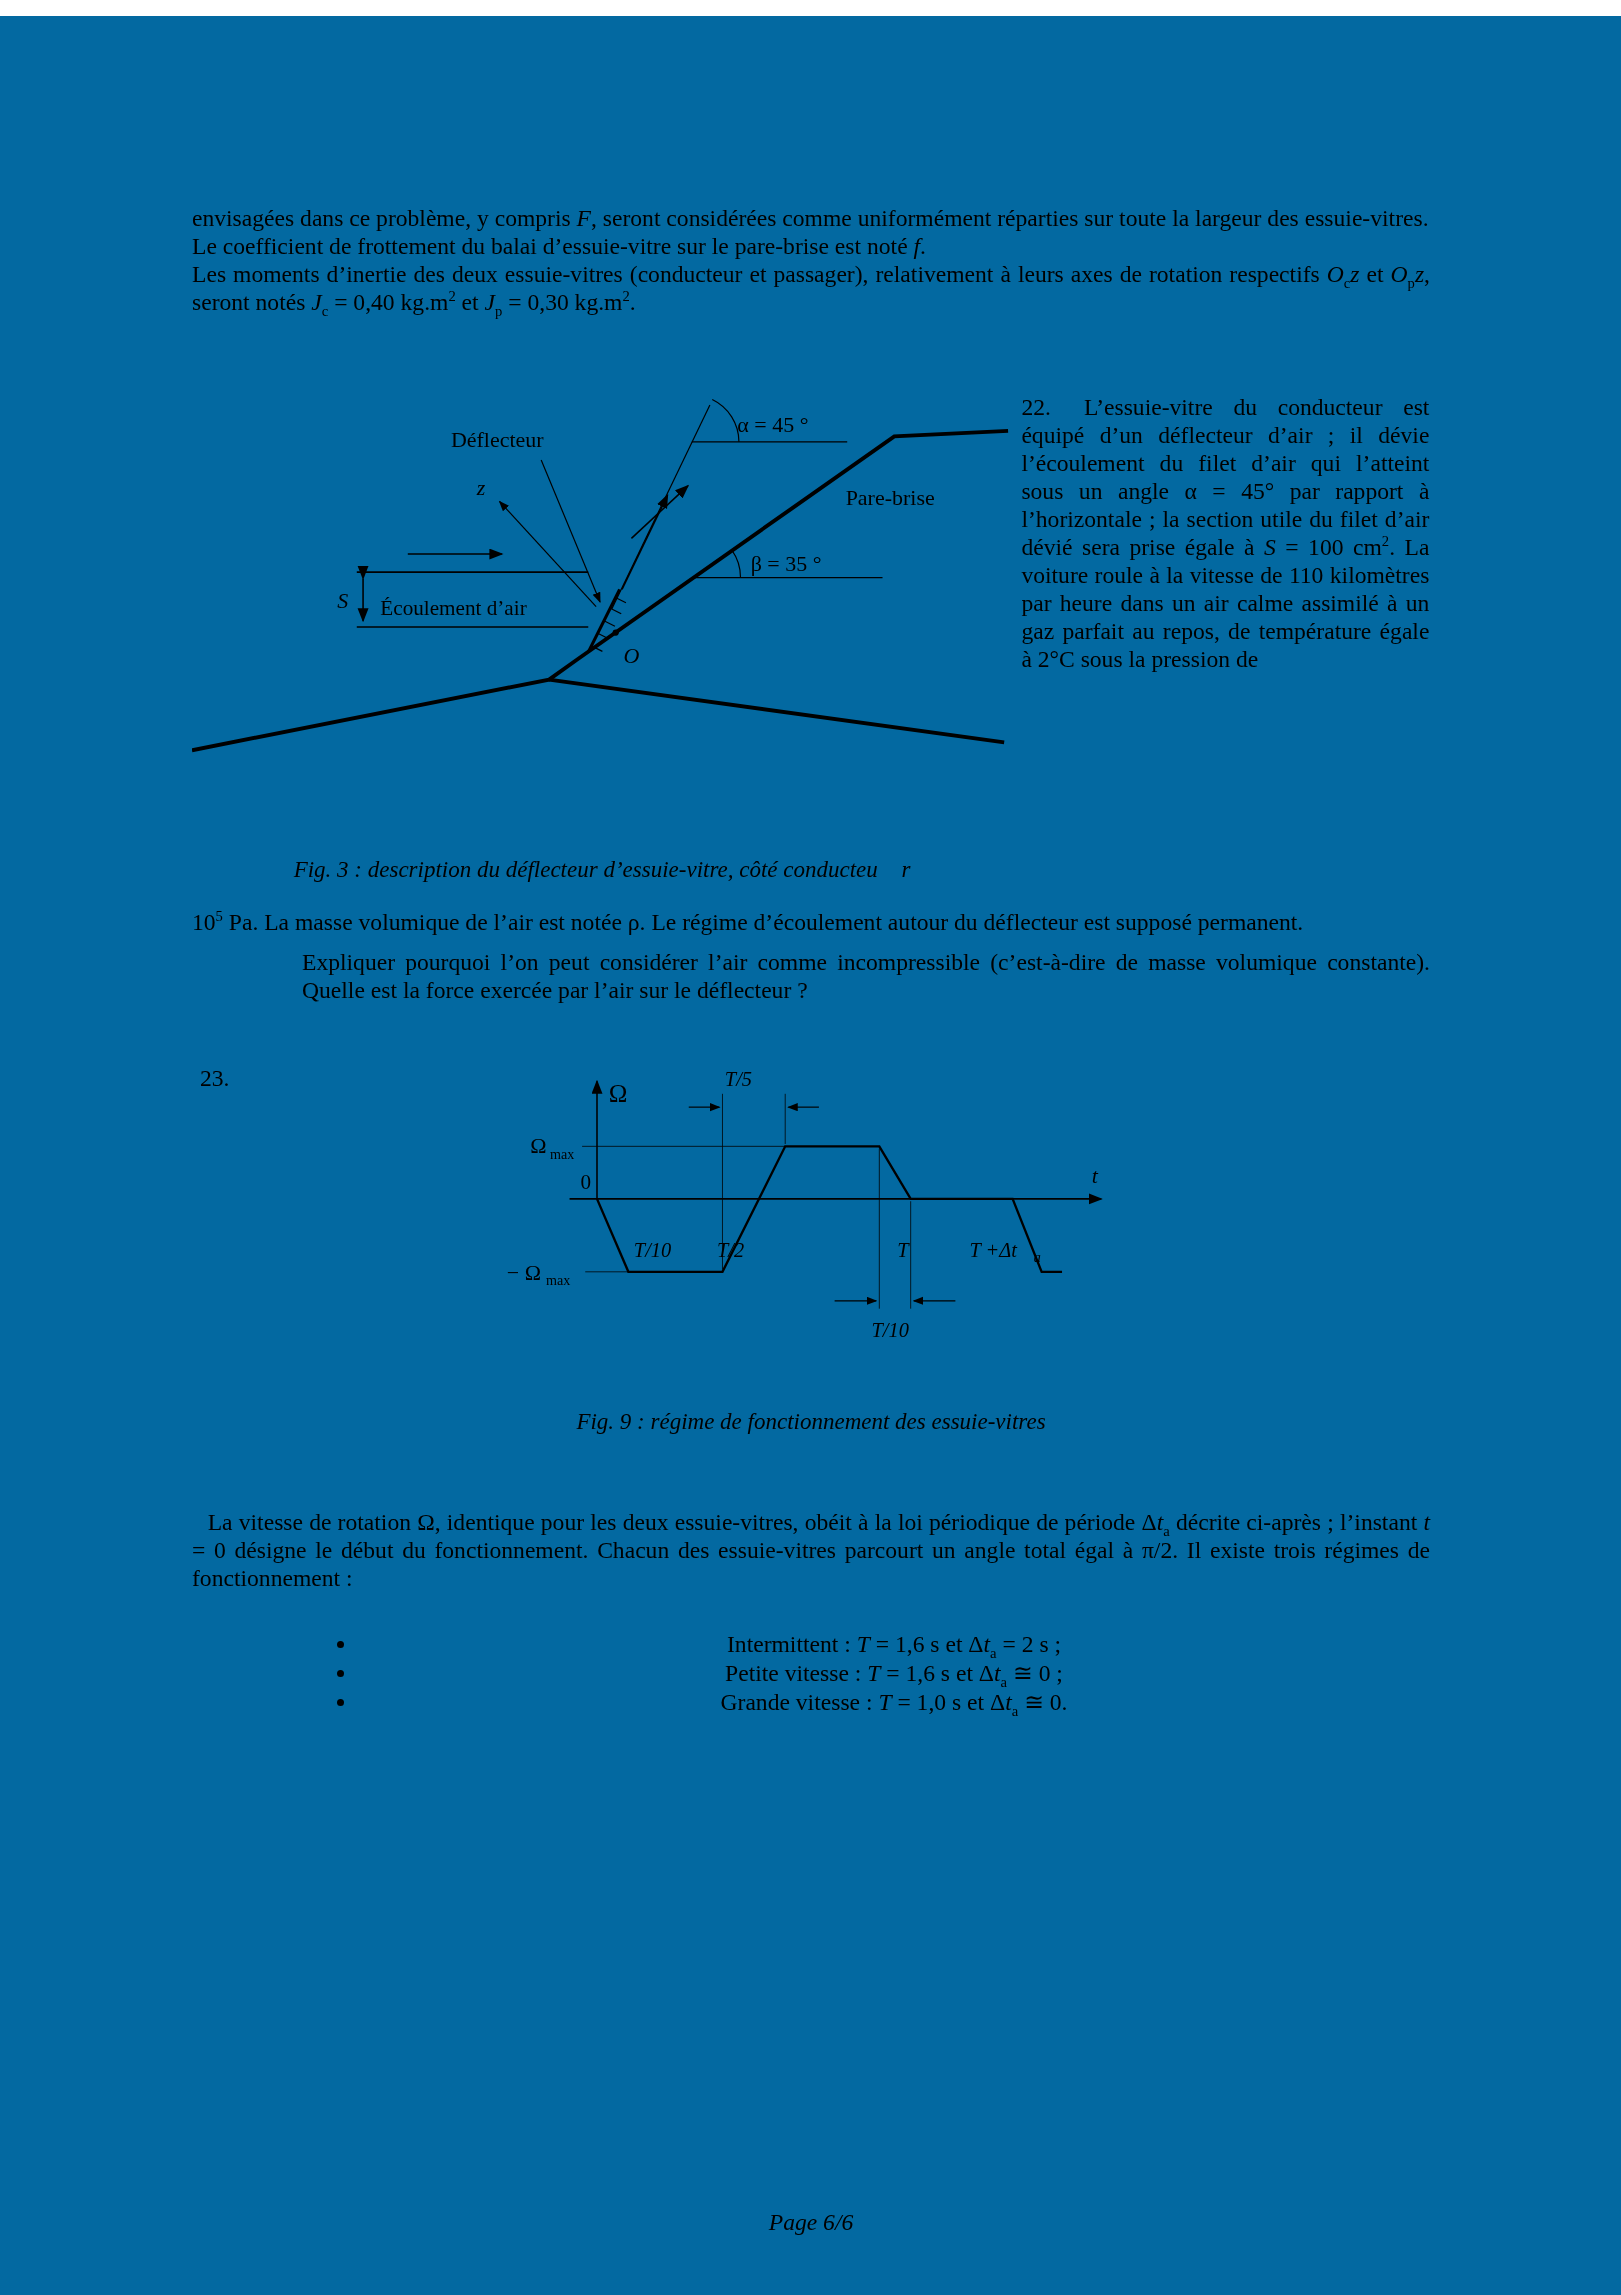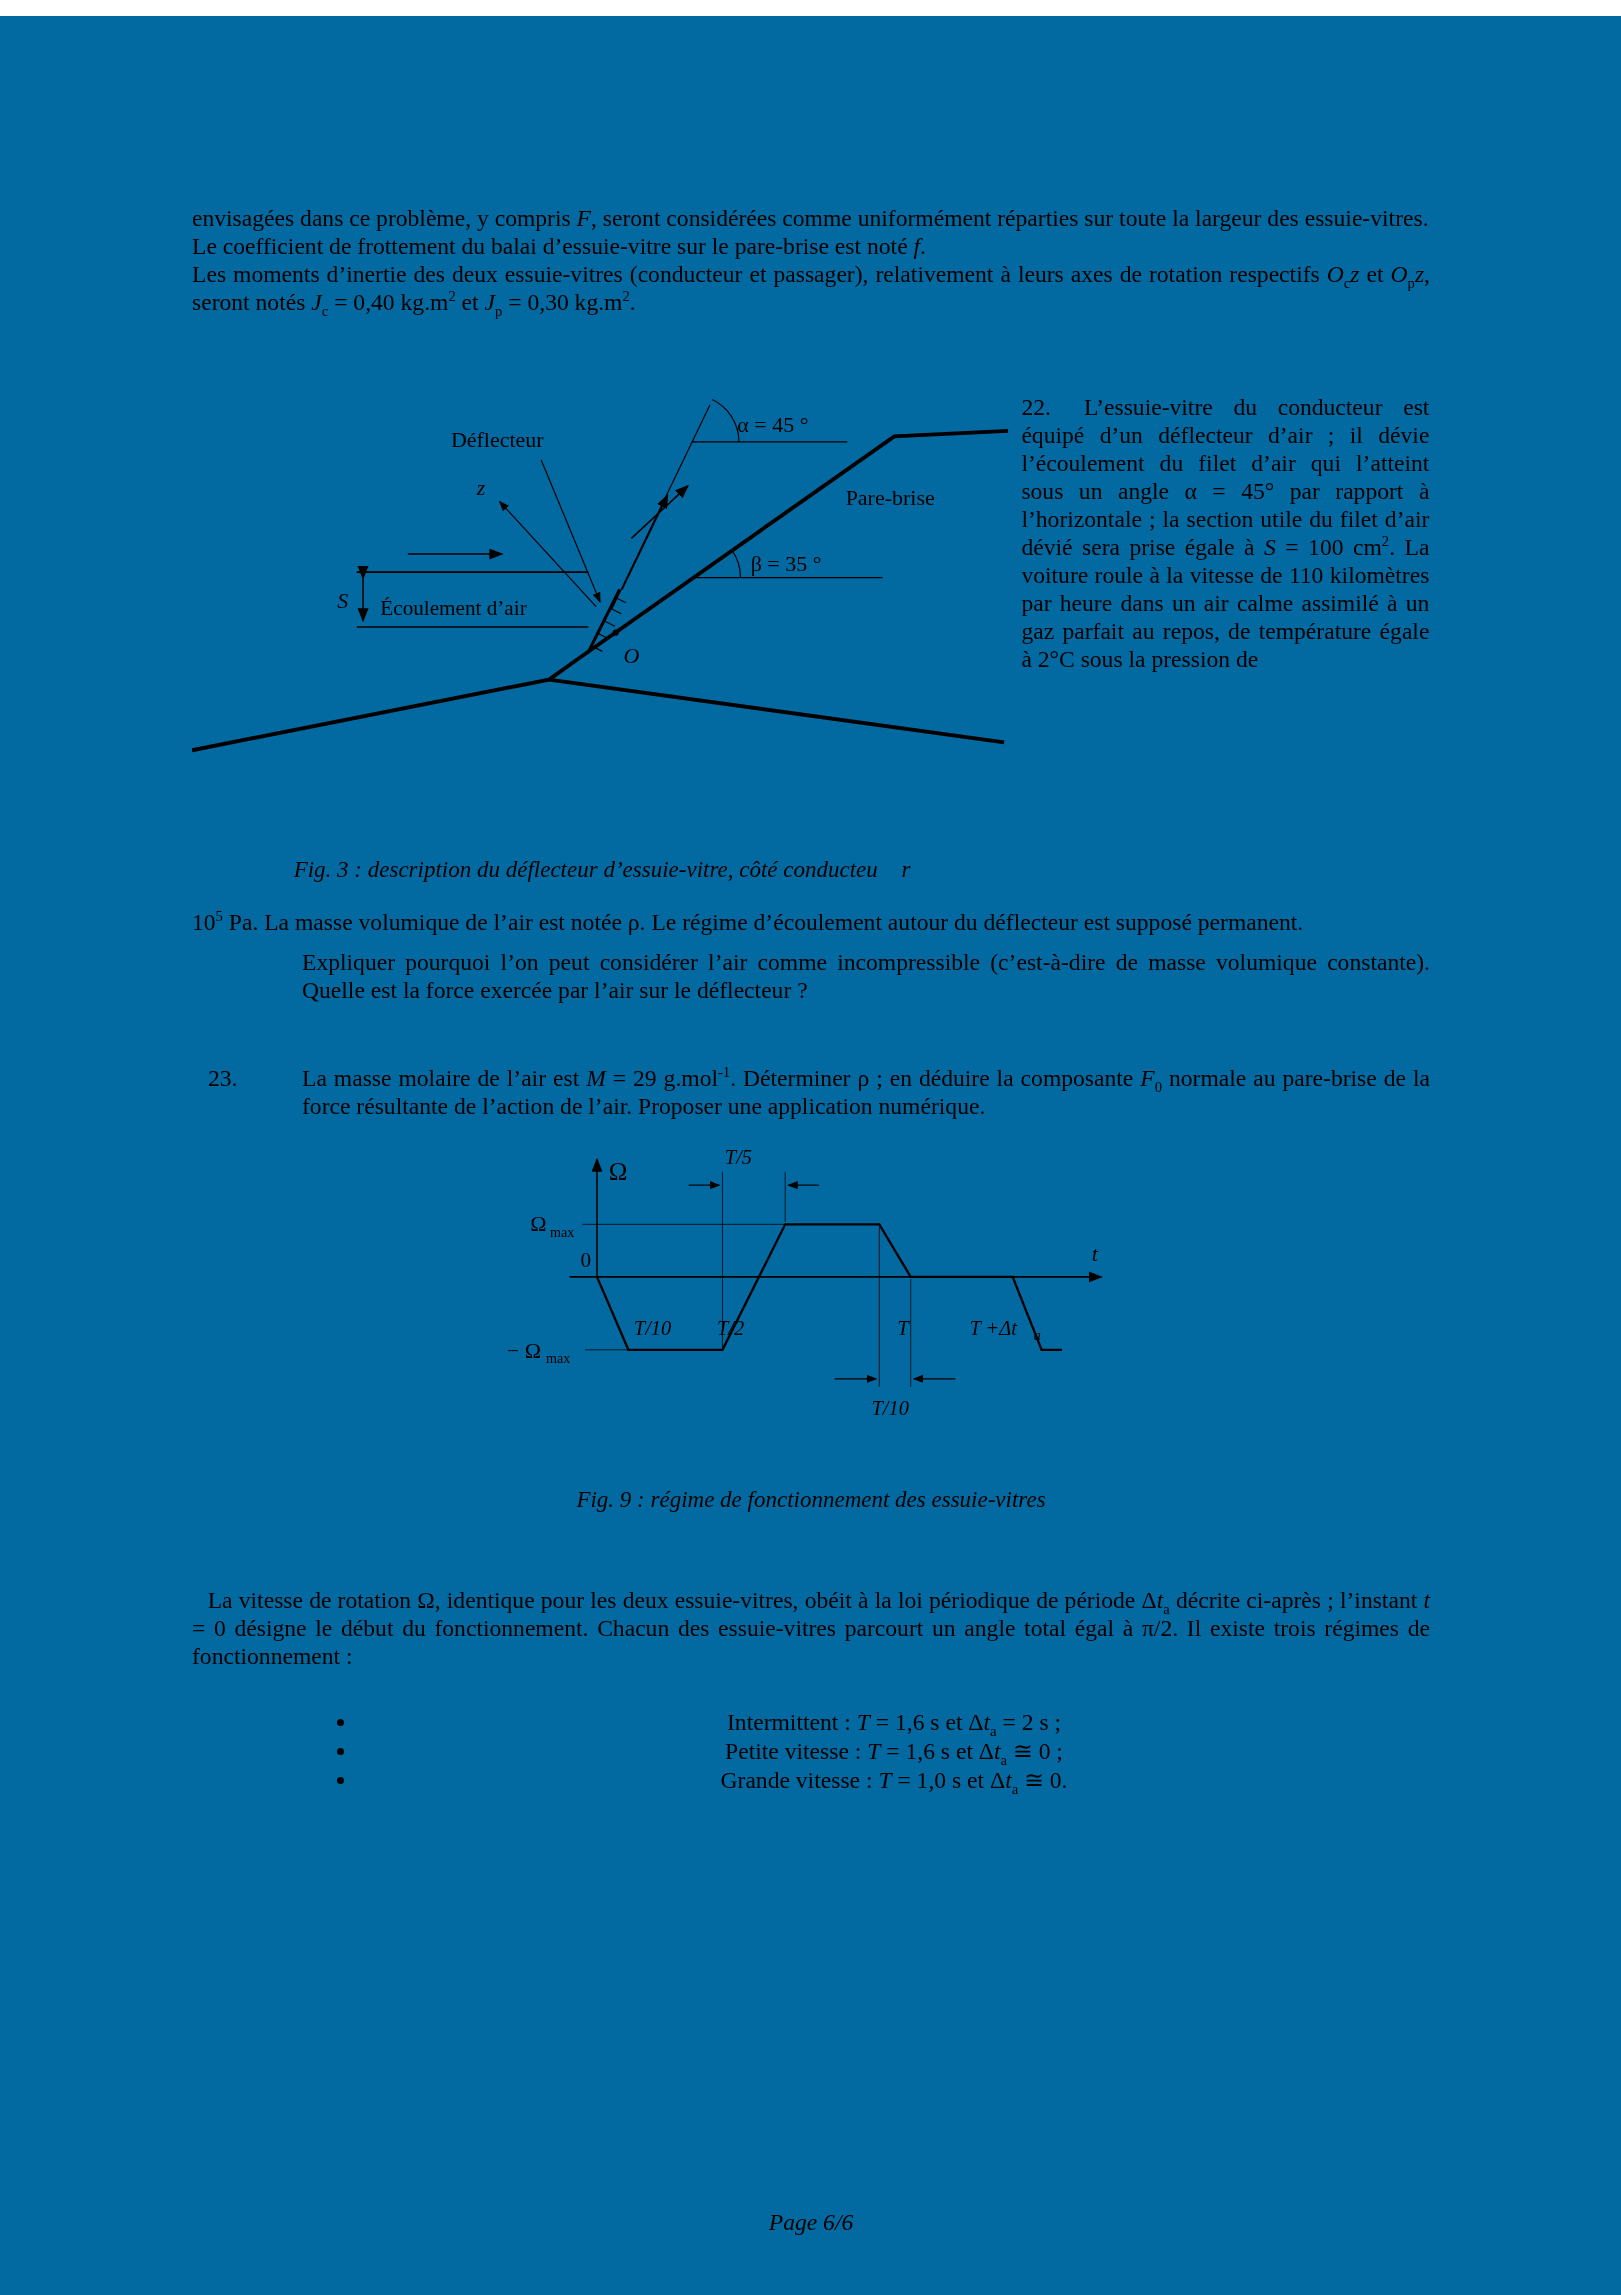--- a/index.html
+++ b/index.html
@@ -26,21 +26,21 @@
   .fig8-row { display:flex; margin-top:77px; }
   .fig8-left { width:820px; flex:0 0 820px; }
   .fig8-right { width:408px; flex:0 0 408px; margin-left:9.4px; text-align:justify; }
   .fig8-right .num { margin-right:33px; }
   .fig8-caption { margin-top:31px; text-align:center; font-style:italic; font-size:23px; }
   .fig8-caption .tail { margin-left:23.6px; }
 
   .pcont { margin-top:23.6px; }
   .indent { padding-left:110px; margin-top:12.6px; }
   .hang { position:relative; padding-left:110px; margin-top:60px; }
-  .hang .num { position:absolute; left:16px; }
+  .hang .num { position:absolute; left:8px; }
   .transition { font-style:italic; text-align:justify; margin-top:64px; }
 
   .fig9-wrap { margin-top:22px; margin-left:236px; width:785px; }
   .fig9-caption { margin-top:46px; text-align:center; font-style:italic; font-size:23px; }
 
   .regimes { margin-top:72px; text-align:justify; text-indent:15.7px; }
   ul.regime-list { margin:38px 0 0 0; padding-left:166px; }
   ul.regime-list li { line-height:29px; margin:0;text-align:center; }
 
   .footer { position:absolute; top:2192px; left:0; width:100%; text-align:center; font-style:italic; }
@@ -119,21 +119,21 @@
 
       <div class="fig8-right">
         <span class="num">22.</span><span>L’essuie-vitre du conducteur est équipé d’un déflecteur d’air ; il dévie l’écoulement du filet d’air qui l’atteint sous un angle α = 45° par rapport à l’horizontale ; la section utile du filet d’air dévié sera prise égale à <i>S</i> = 100 cm<sup>2</sup>. La voiture roule à la vitesse de 110 kilomètres par heure dans un air calme assimilé à un gaz parfait au repos, de température égale à 2°C sous la pression de</span>
       </div>
     </div>
 
     <p class="just pcont">10<sup>5</sup> Pa. La masse volumique de l’air est notée ρ. Le régime d’écoulement autour du déflecteur est supposé permanent.</p>
     <p class="just indent">Expliquer pourquoi l’on peut considérer l’air comme incompressible (c’est-à-dire de masse volumique constante). Quelle est la force exercée par l’air sur le déflecteur ?</p>
 
     <p class="just hang">
-      <span class="num">23.</span><span>La masse molaire de l’air est <i>M</i> = 29 g.mol<sup>-1</sup>. Déterminer ρ ; en déduire la composante <i>F</i><sub>0</sub> normale au pare-brise de la force résultante de l’action de l’air. Proposer une application numérique.</span>
+      <span class="num">23.</span>
     </p>
 
 
     <div class="fig9-wrap">
       <svg width="785" height="298" viewBox="0 0 1000 380" style="font-size:30px">
         <defs>
           <marker id="ah9" markerWidth="9" markerHeight="8" refX="8" refY="3.5" orient="auto">
             <path d="M0,0 L9,3.5 L0,7 z" fill="#000"></path>
           </marker>
         </defs>

